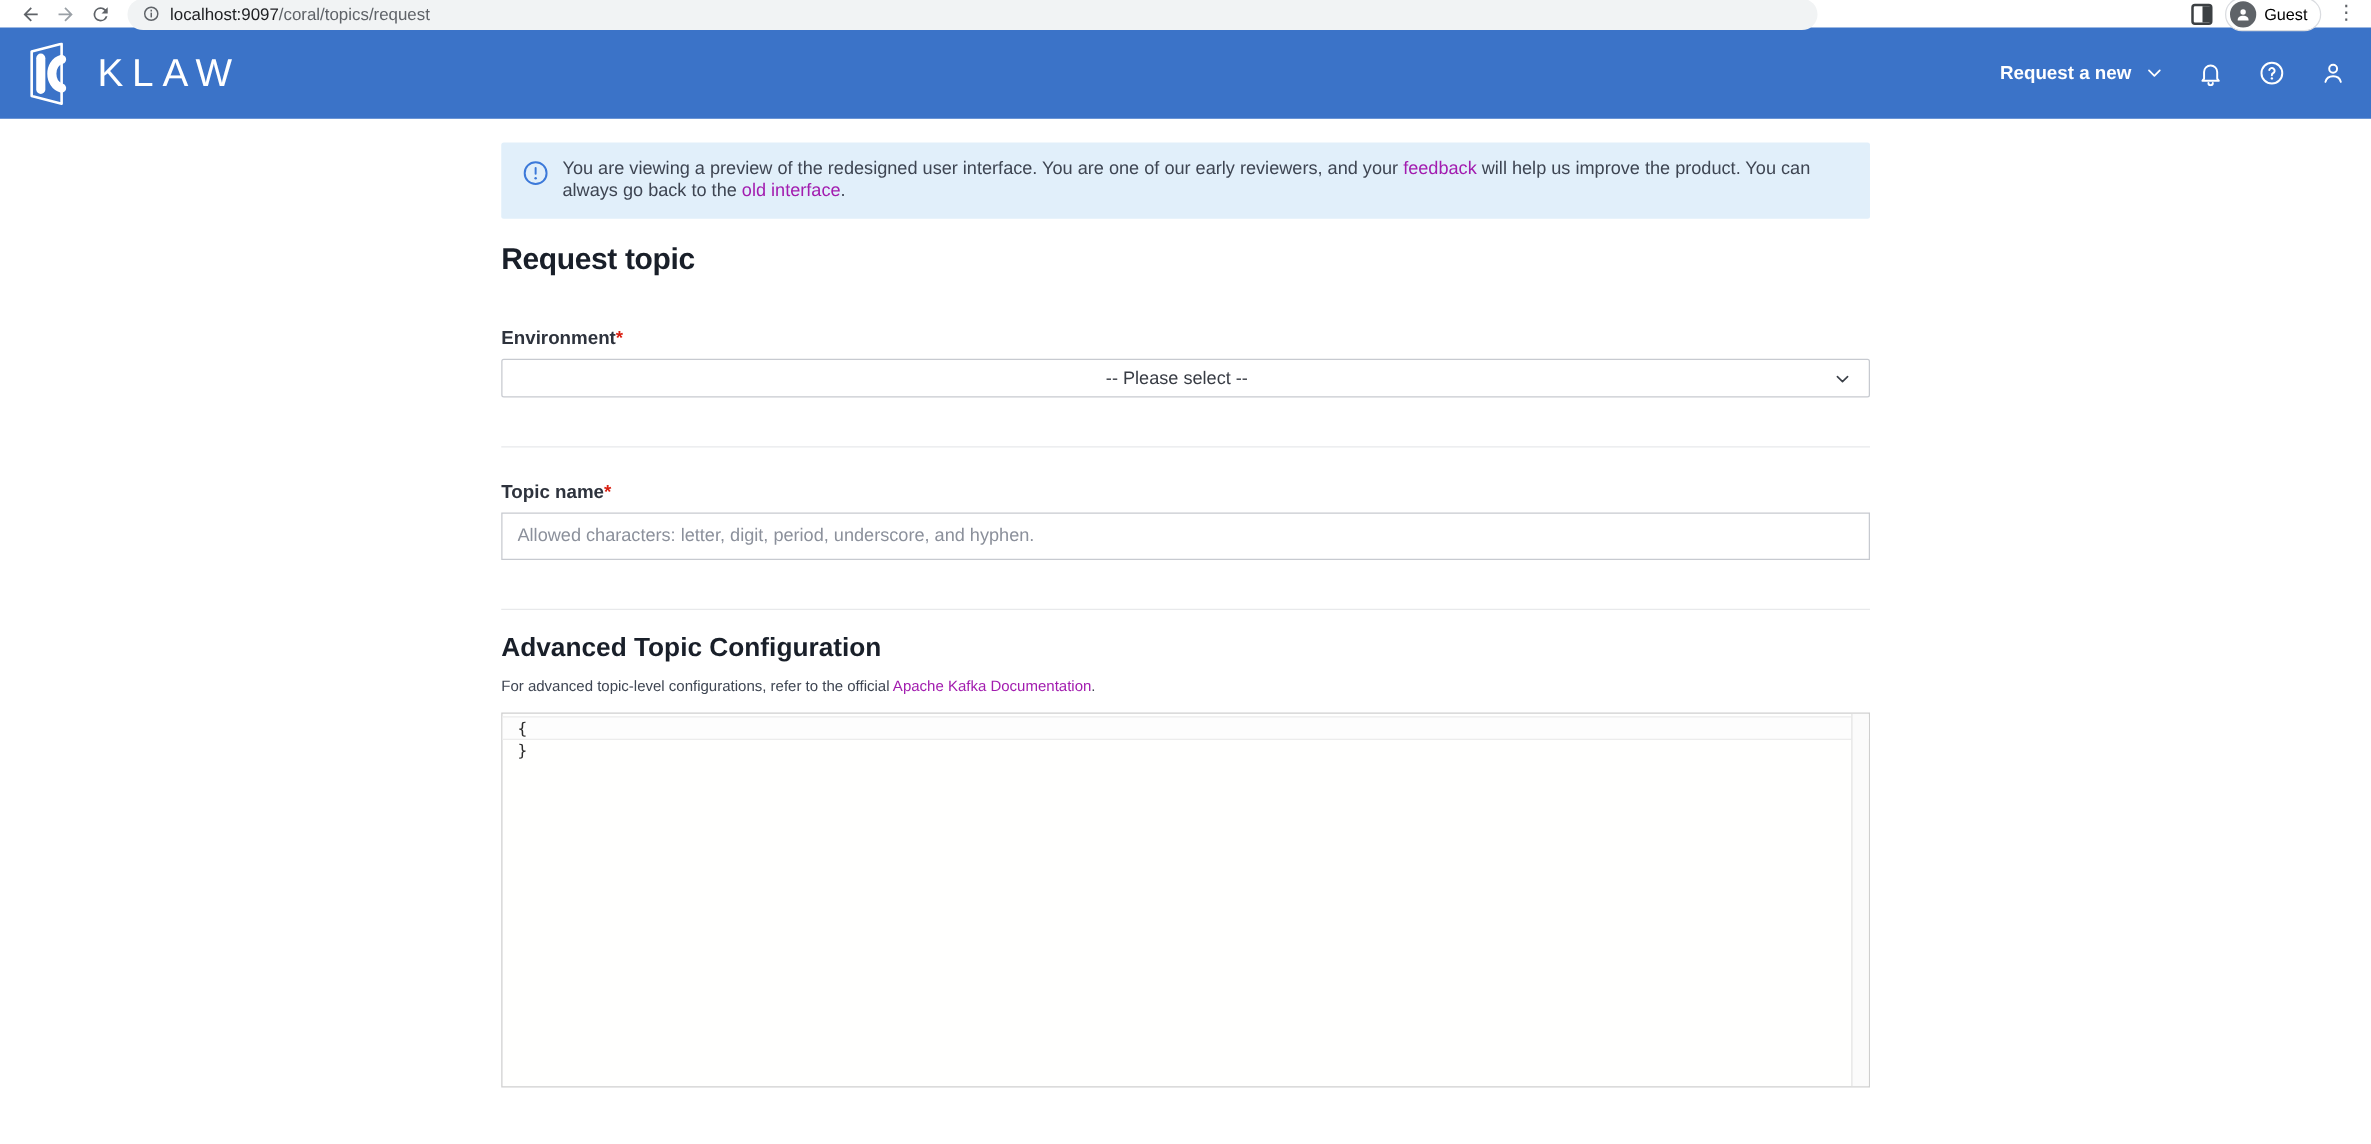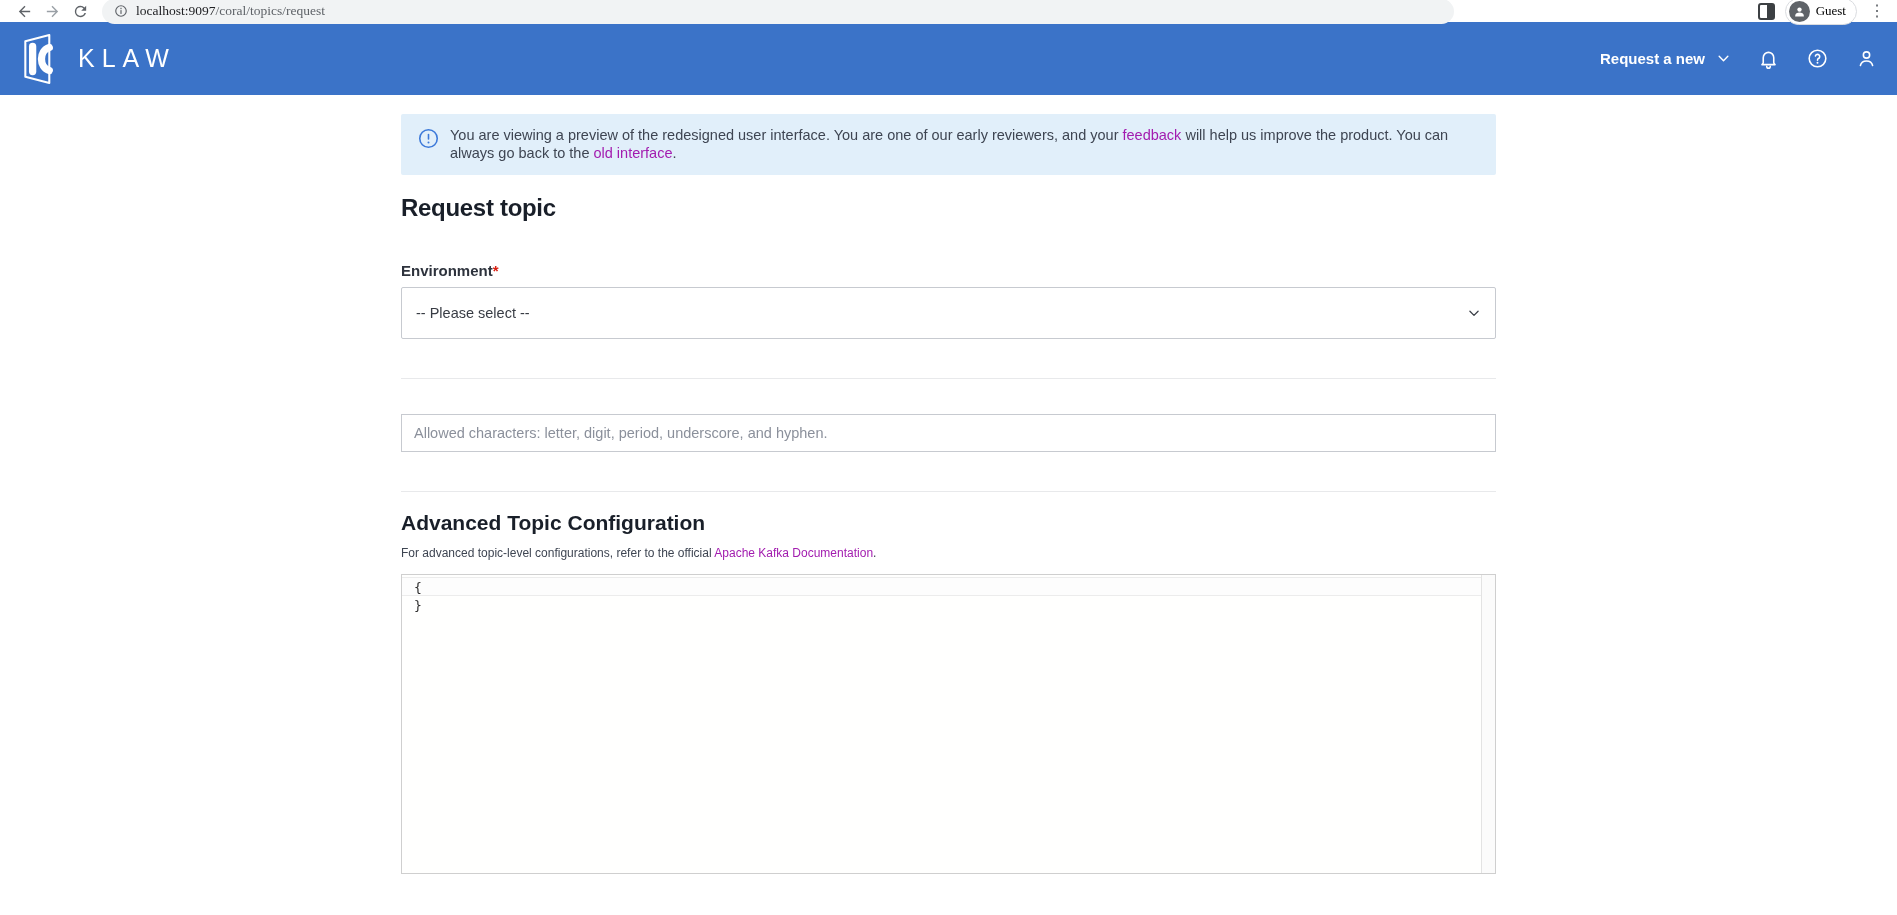--- a/index.html
+++ b/index.html
@@ -1,61 +1,61 @@
 <!DOCTYPE html>
 <html><head>
 <meta charset="utf-8">
 <style>
   * { margin:0; padding:0; box-sizing:border-box; }
   html,body { width:1897px; height:915px; overflow:hidden; background:#fff;
               font-family:"Liberation Sans", sans-serif; }
 
   
-  .chrome { height:22px; background:#fff; display:flex; align-items:center; padding:0 10px;font-family:Liberation Serif, serif; }
+  .chrome { height:22px; background:#fff; display:flex; align-items:center; padding:0 10px; }
   .nav-btn { width:28px; height:28px; display:flex; align-items:center; justify-content:center;
              border-radius:50%; cursor:pointer; flex:0 0 auto; }
   .url-pill { margin-left:8px; width:1352px; height:25px; background:#f1f3f4; border-radius:13px;
               display:flex; align-items:center; padding:0 12px; gap:8px; }
   .url-text { font-size:13.5px; color:#202124; white-space:nowrap; }
   .url-text .path { color:#5f6368; }
   .chrome-right { margin-left:auto; display:flex; align-items:center; gap:10px; }
   .sidebar-toggle { width:17px; height:17px; border:2px solid #3c4043; border-radius:3px; position:relative; }
   .sidebar-toggle::after { content:""; position:absolute; top:0; right:0; bottom:0; width:6px; background:#3c4043; }
   .profile-chip { display:flex; align-items:center; gap:6px; border:1px solid #dadce0; border-radius:14px;
                   height:27px; padding:2px 10px 2px 3px; background:#fff; }
   .avatar { width:21px; height:21px; border-radius:50%; background:#5f6368; display:flex;
             align-items:center; justify-content:center; }
   .profile-name { font-size:13px; color:#000000; }
   .dots { color:#5f6368; font-size:16px; letter-spacing:0; line-height:1; padding:0 2px; }
 
   
   .app-header { height:73px; background:#3B73C8; display:flex; align-items:center; padding:0 20px; }
   .brand { display:flex; align-items:center; gap:14px; cursor:pointer; }
-  .brand-word { color:#fff; font-size:25px; letter-spacing:7px; font-weight:500; }
+  .brand-word { color:#fff; font-size:31px; letter-spacing:7px; font-weight:500; }
   .header-right { margin-left:auto; display:flex; align-items:center; gap:27px; }
   .request-new { display:flex; align-items:center; gap:12px; color:#fff; font-size:15px;
                  font-weight:700; cursor:pointer; }
   .hicon { width:22px; height:22px; display:flex; align-items:center; justify-content:center; cursor:pointer; }
 
   
   .content { width:1095px; margin:0 auto; }
 
   .banner { margin-top:19px; background:#E1EFFA; border-radius:2px; padding:13px 17px;
             display:flex; gap:11px; }
   .banner-text { font-size:14.5px; line-height:17.5px; color:#3e4552; width:1010px; }
   .link { color:#a21caf; text-decoration:none; cursor:pointer; }
 
   h1.page-title { margin-top:19px; font-size:24px; font-weight:800; color:#191f29; letter-spacing:-0.3px; }
 
   .field-label { font-size:15px; font-weight:700; color:#2e333d; }
   .req { color:#D91F11; }
 
   .env-block { margin-top:40px; }
-  .select-box { margin-top:8px; height:52px; border:1px solid #c7cad0; border-radius:2px;
-                display:flex; align-items:center; padding:0 14px; cursor:pointer; background:#fff; }
+  .select-box { margin-top:8px; height:31px; border:1px solid #c7cad0; border-radius:2px;
+                display:flex; align-items:center; padding:0 14px; cursor:pointer; background:#fff;text-align:center; }
   .select-value { font-size:14.5px; color:#383c44; flex:1; }
 
   .divider { margin-top:39px; border:none; border-top:1px solid #e8e9eb; height:0; }
 
   .name-block { margin-top:27px; }
   .text-input { margin-top:8px; width:100%; height:38px; border:1px solid #c7cad0; border-radius:0;
                 padding:0 12px; font-size:14.5px; color:#383c44; background:#fff;
                 font-family:"Liberation Sans", sans-serif; }
   .text-input::placeholder { color:#8b909b; }
 
@@ -175,20 +175,21 @@
       <span class="select-value">-- Please select --</span>
       <svg width="14" height="14" viewBox="0 0 24 24">
         <path d="M5 9l7 7 7-7" fill="none" stroke="#3a3f47" stroke-width="2.2" stroke-linecap="round" stroke-linejoin="round"></path>
       </svg>
     </div>
   </div>
 
   <hr class="divider">
 
   <div class="name-block">
+    <div class="field-label"><span>Topic name</span><span class="req">*</span></div>
     <input class="text-input" type="text" placeholder="Allowed characters: letter, digit, period, underscore, and hyphen." style="">
   </div>
 
 
   <hr class="divider">
 
   <h2 class="adv-title">Advanced Topic Configuration</h2>
   <div class="adv-desc"><span>For advanced topic-level configurations, refer to the official </span><a class="link">Apache Kafka Documentation</a><span>.</span></div>
 
   <div class="editor">

